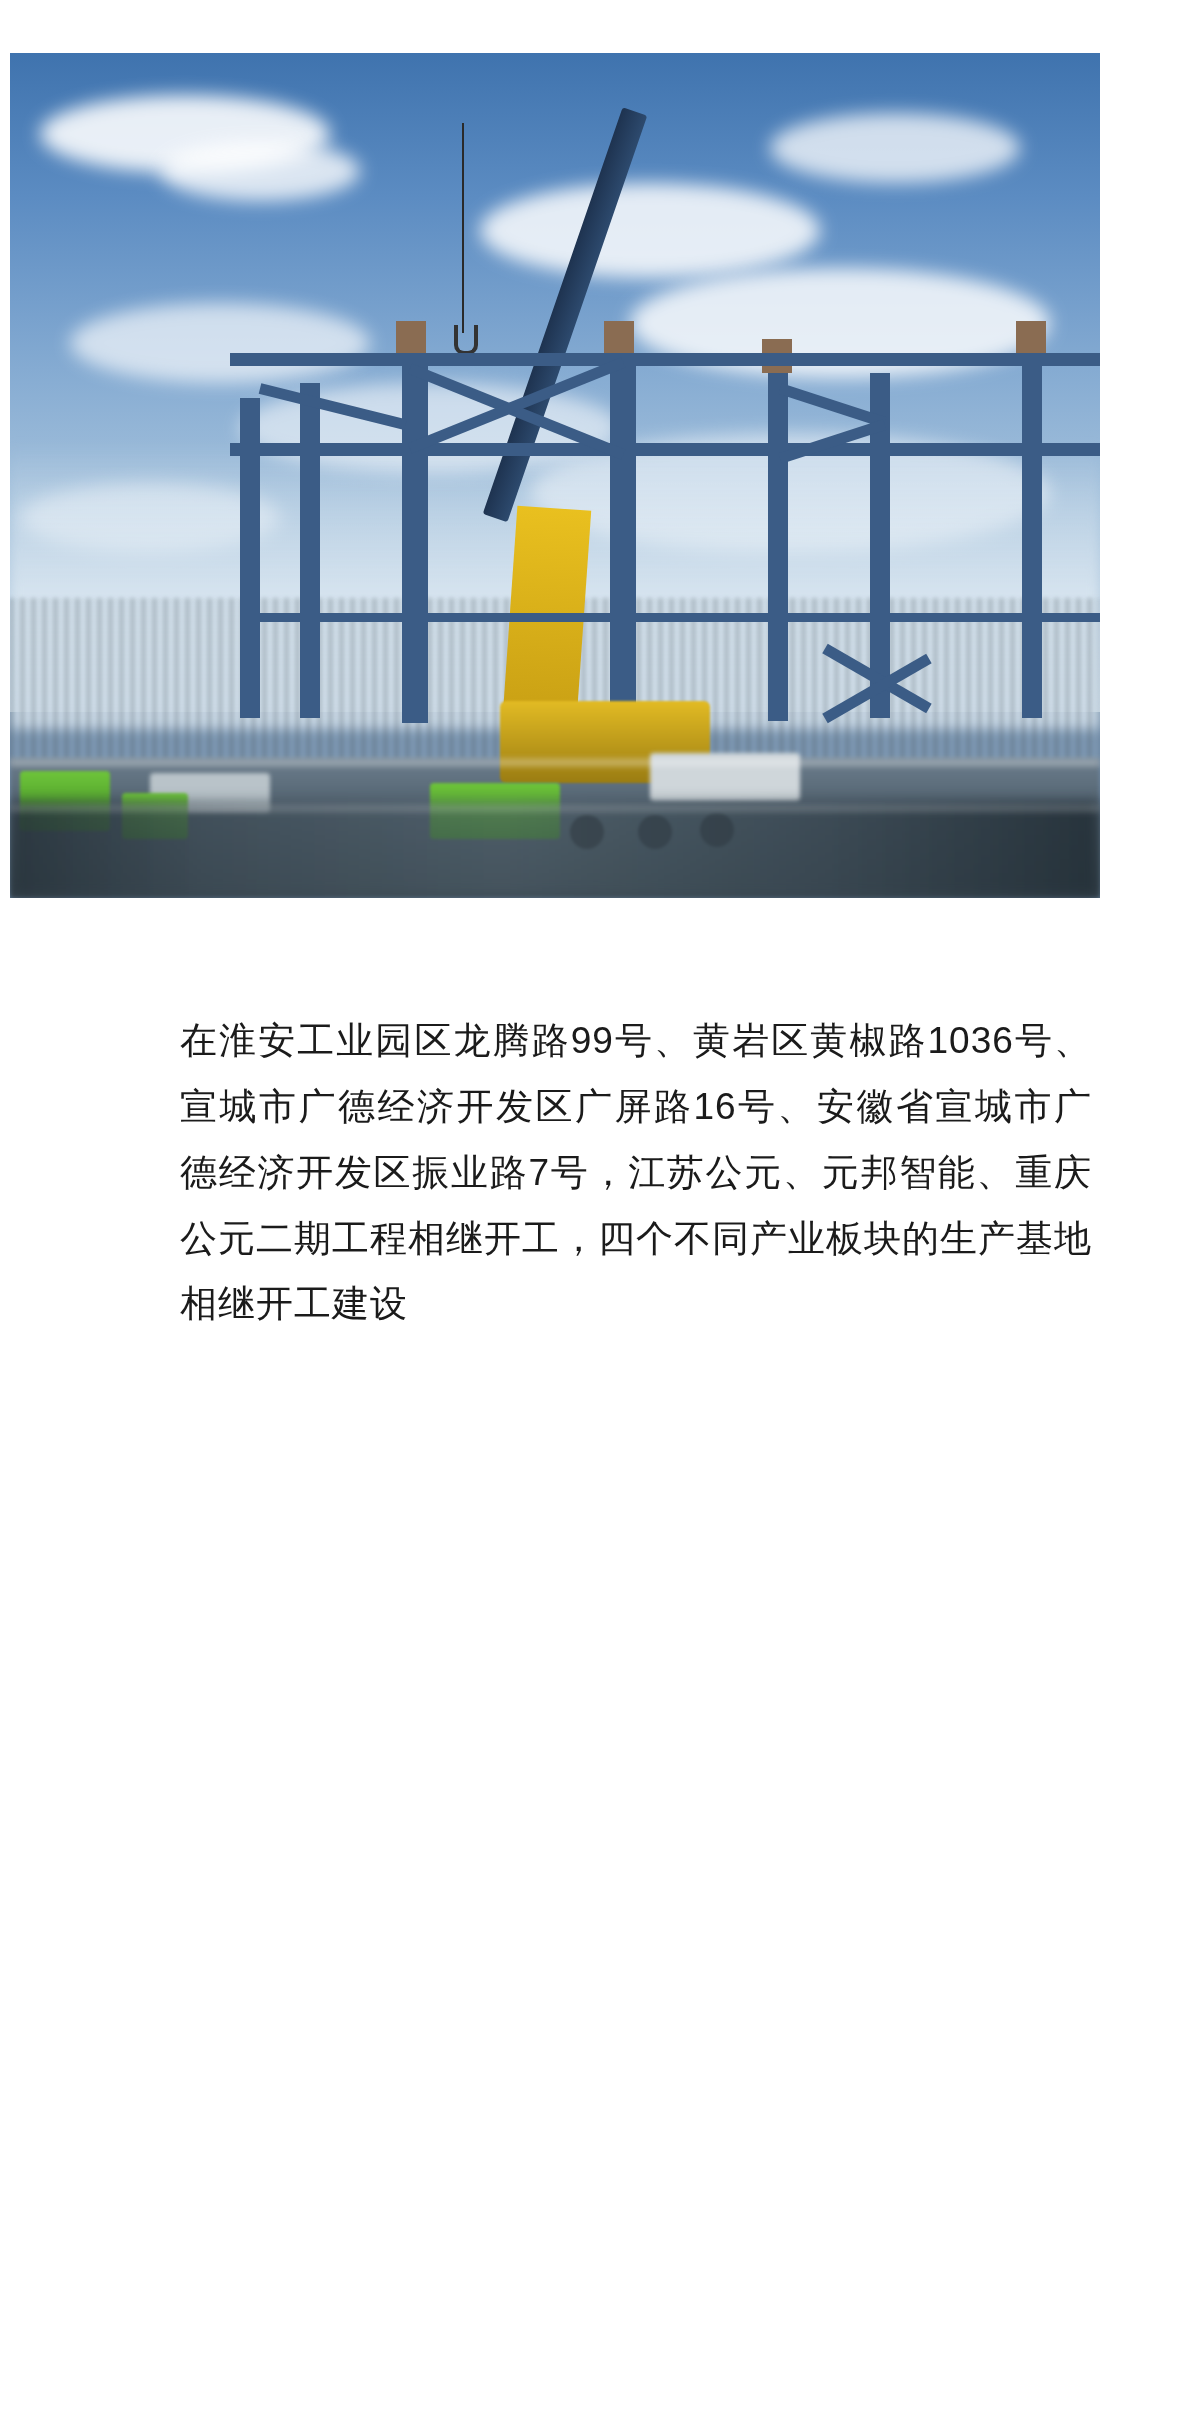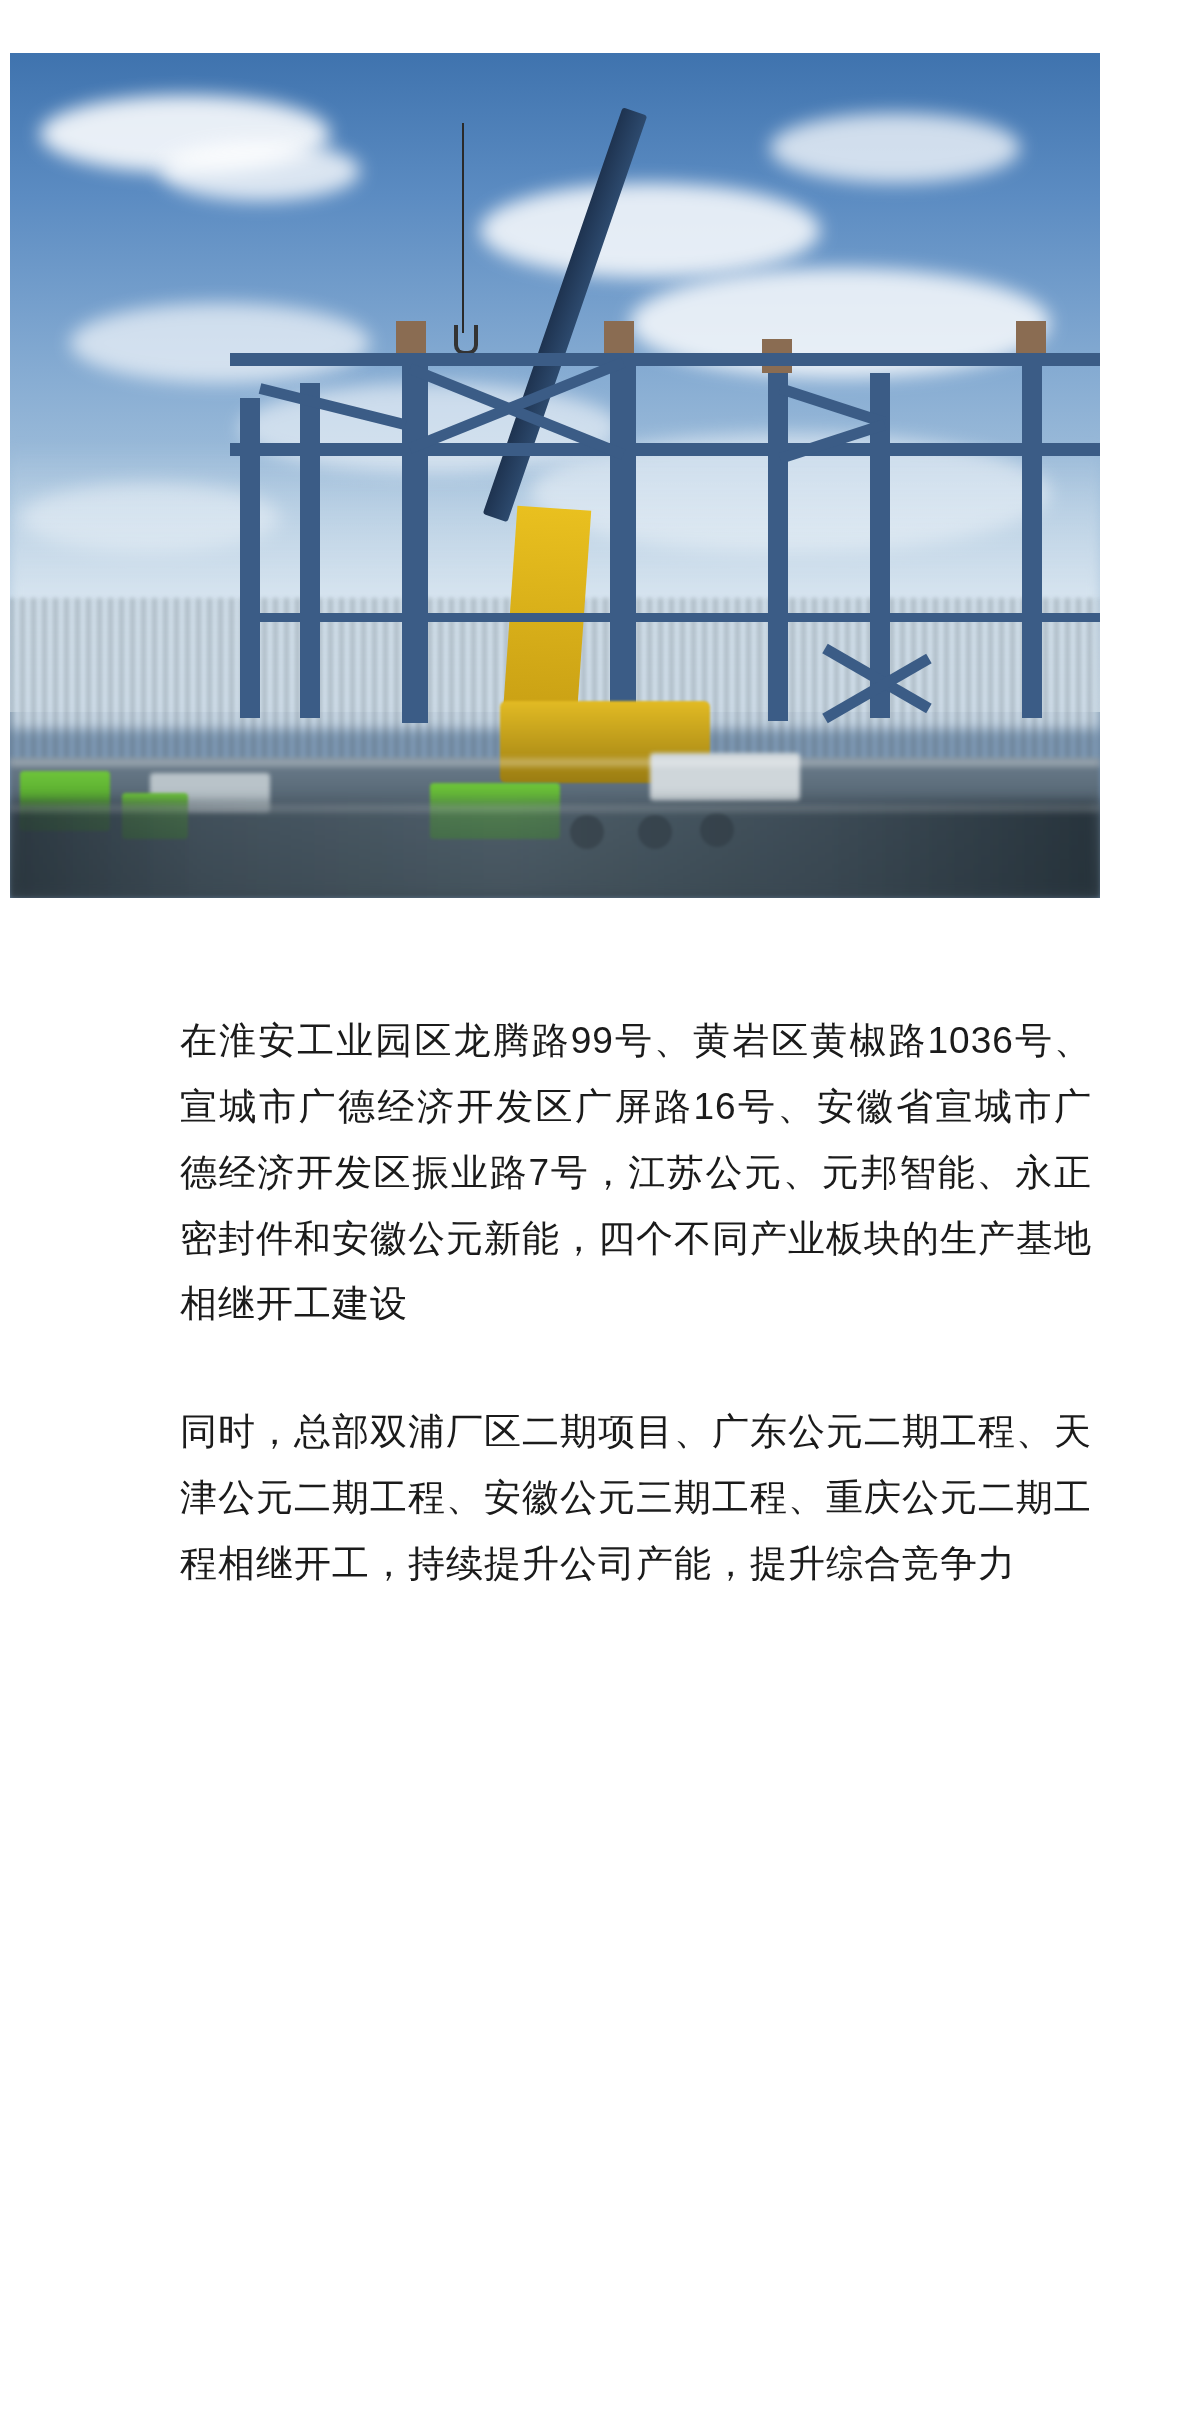--- a/index.html
+++ b/index.html
@@ -242,17 +242,16 @@
     <div class="green-mach" style="left:420px; top:730px; width:130px; height:56px;"></div>
     <div class="wheel" style="left:560px; top:762px;"></div>
     <div class="wheel" style="left:628px; top:762px;"></div>
     <div class="wheel" style="left:690px; top:760px;"></div>
     <div class="ground-blur"></div>
     <div class="speed-streak" style="top:706px;"></div>
     <div class="speed-streak" style="top:752px; opacity:.5;"></div>
   </div>
 
   <div class="content">
-    <p class="para">在淮安工业园区龙腾路99号、黄岩区黄椒路1036号、宣城市广德经济开发区广屏路16号、安徽省宣城市广德经济开发区振业路7号，江苏公元、元邦智能、永正密封件和安徽公元新能，四个不同产业板块的生产基地相继开工建设</p>
-    <p class="para">同时，总部双浦厂区二期项目、广东公元二期工程、天津公元二期工程、安徽公元三期工程、重庆公元二期工程相继开工，持续提升公司产能，提升综合竞争力</p>
+    <p class="para">在淮安工业园区龙腾路99号、黄岩区黄椒路1036号、宣城市广德经济开发区广屏路16号、安徽省宣城市广德经济开发区振业路7号，江苏公元、元邦智能、重庆公元二期工程相继开工，四个不同产业板块的生产基地相继开工建设</p>
   </div>
 
 </div>
 
 </body></html>

